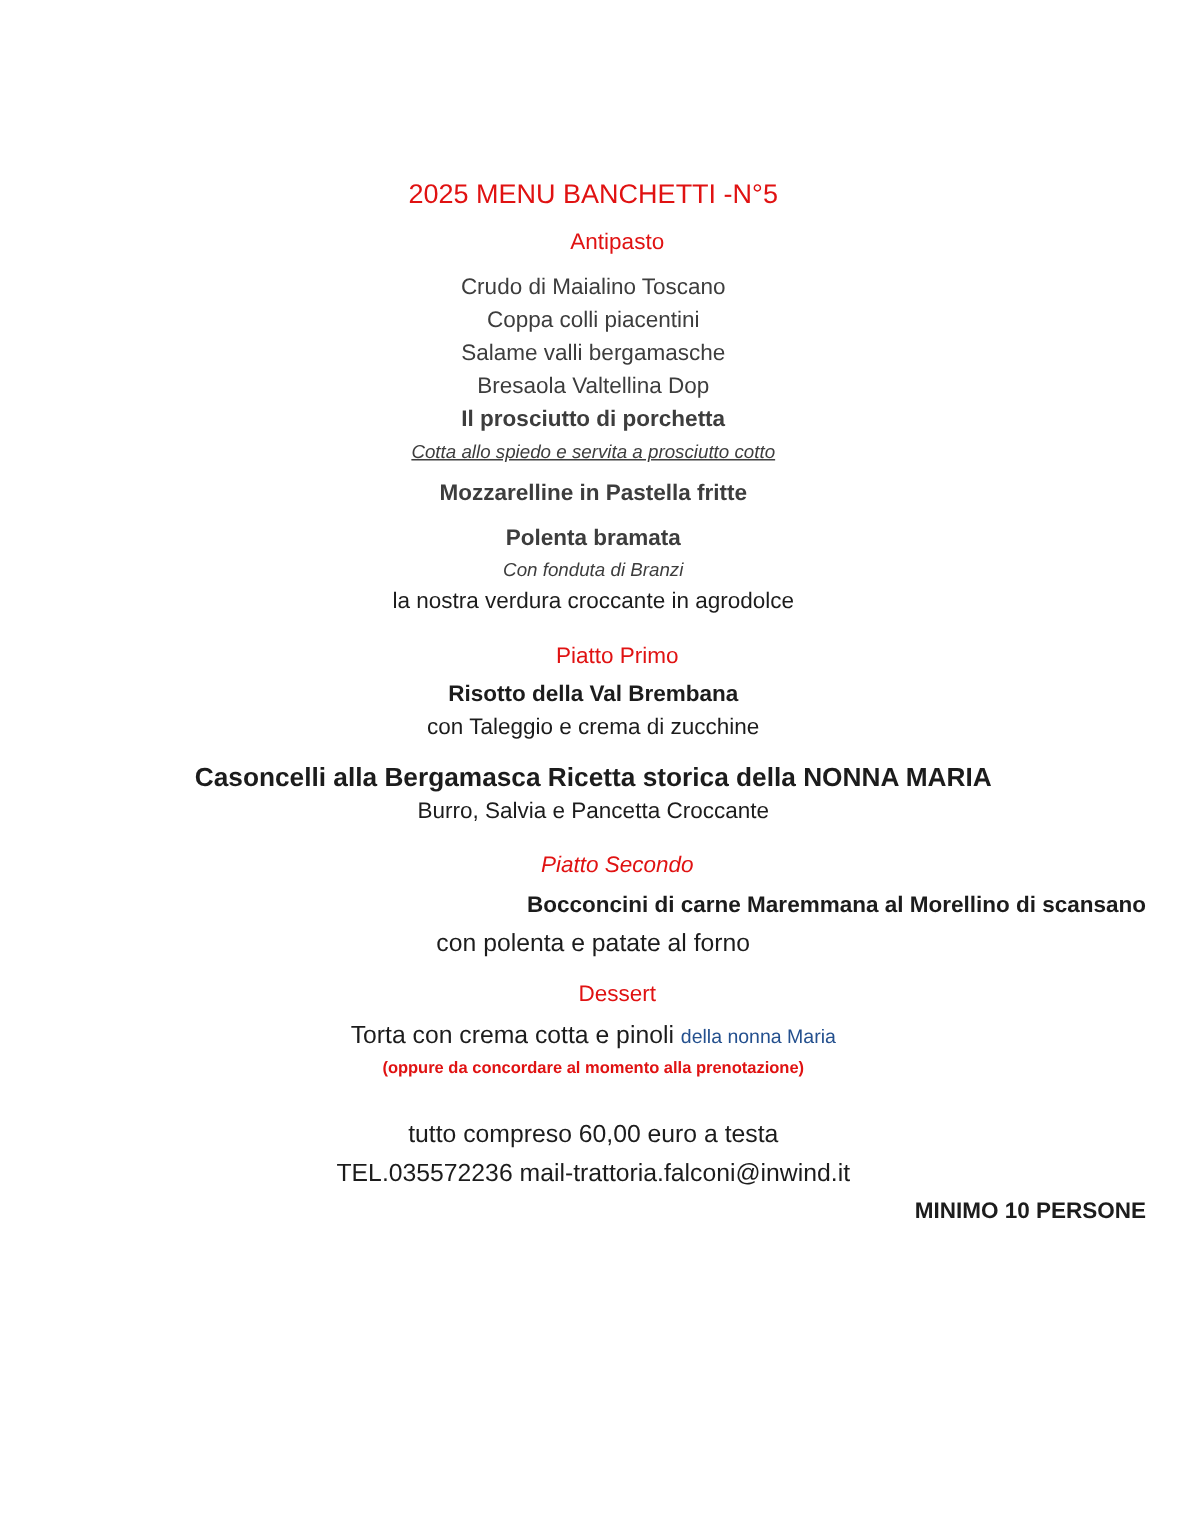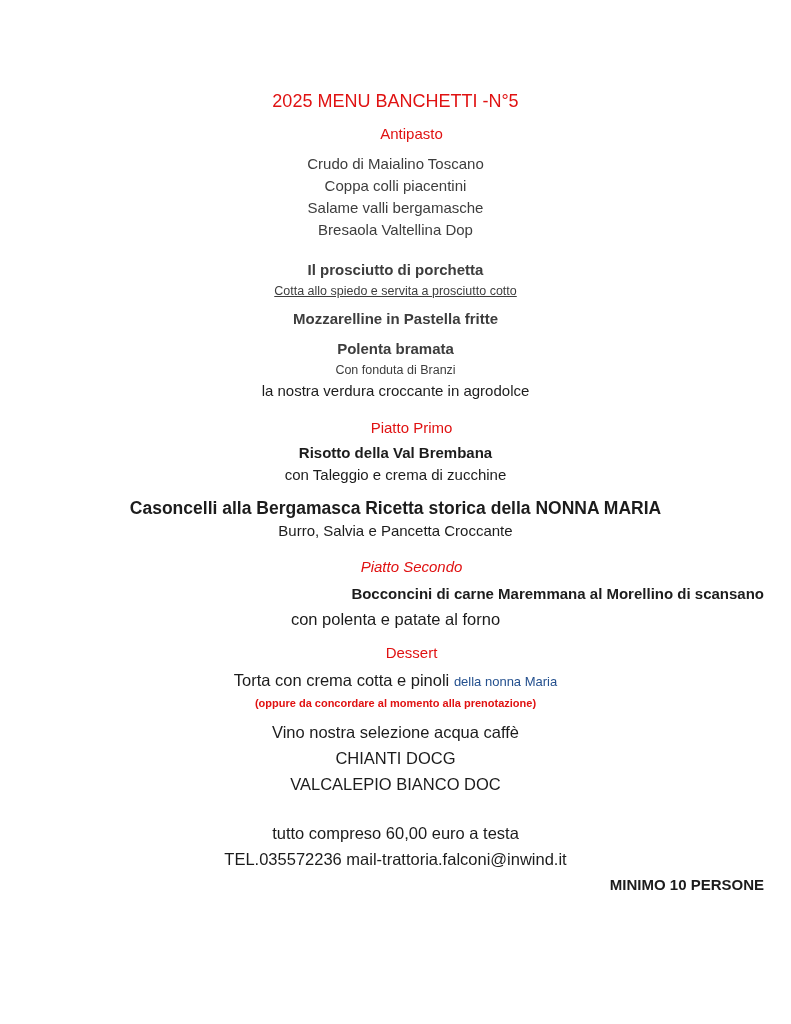--- a/index.html
+++ b/index.html
@@ -9,33 +9,33 @@
     --black:#1c1c1c;
   }
   html,body{margin:0;padding:0;background:#ffffff;}
   .page{
     position:relative;
     width:737px;
     height:1024px;
     margin:0 auto;
     background:#ffffff;
     box-sizing:border-box;
-    padding-top:90px;
+    padding-top:118px;
     text-align:center;
     font-family:"Liberation Sans",sans-serif;
     color:var(--gray);
     overflow:hidden;
   }
   p{margin:0;}
   .t-title{font-size:18px;line-height:23px;color:var(--red);margin-bottom:10px;}
   .t-head{font-size:15px;line-height:22px;color:var(--red);margin-left:32px;}
   .t-body{font-size:15px;line-height:22px;color:var(--gray);}
-  .t-bold{font-weight:bold;margin-top:18px;}
+  .t-bold{font-weight:bold;}
   .t-black{color:var(--black);}
-  .t-small{font-size:12.5px;line-height:20px;color:var(--gray);}
+  .t-small{font-size:12.5px;line-height:20px;color:var(--gray);font-style:italic;}
   .t-underline{text-decoration:underline;}
   .t-large{font-size:16.5px;line-height:26px;color:var(--black);}
   .t-xlbold{font-size:17.5px;line-height:24px;font-weight:bold;color:var(--black);}
   .t-lgbold{font-size:15px;line-height:25px;font-weight:bold;color:var(--black);text-align:right;}
   .t-blue{font-size:13px;color:var(--blue);}
   .t-rednote{font-size:11px;line-height:16px;font-weight:bold;color:var(--red);}
   .mt3{margin-top:3px;}
   .mt6{margin-top:6px;}
   .mt7{margin-top:7px;}
   .mt8{margin-top:8px;}
@@ -78,25 +78,20 @@
     <p class="t-lgbold mt3">Bocconcini di carne Maremmana al Morellino di scansano</p>
     <p class="t-large">con polenta e patate al forno</p>
   </section>
 
   <section>
     <p class="t-head mt10">Dessert</p>
     <p class="t-large mt3"><span>Torta con crema cotta e pinoli</span> <span class="t-blue">della nonna Maria</span></p>
     <p class="t-rednote">(oppure da concordare al momento alla prenotazione)</p>
   </section>
 
-  <section>
-    <p class="t-large mt8">Vino nostra selezione acqua caffè</p>
-    <p class="t-large">CHIANTI DOCG</p>
-    <p class="t-large">VALCALEPIO BIANCO DOC</p>
-  </section>
 
   <section>
     <p class="t-large mt23">tutto compreso 60,00 euro a testa</p>
     <p class="t-large">TEL.035572236 mail-trattoria.falconi@inwind.it</p>
     <p class="t-lgbold">MINIMO 10 PERSONE</p>
   </section>
 
 </div>
 
 </body></html>

